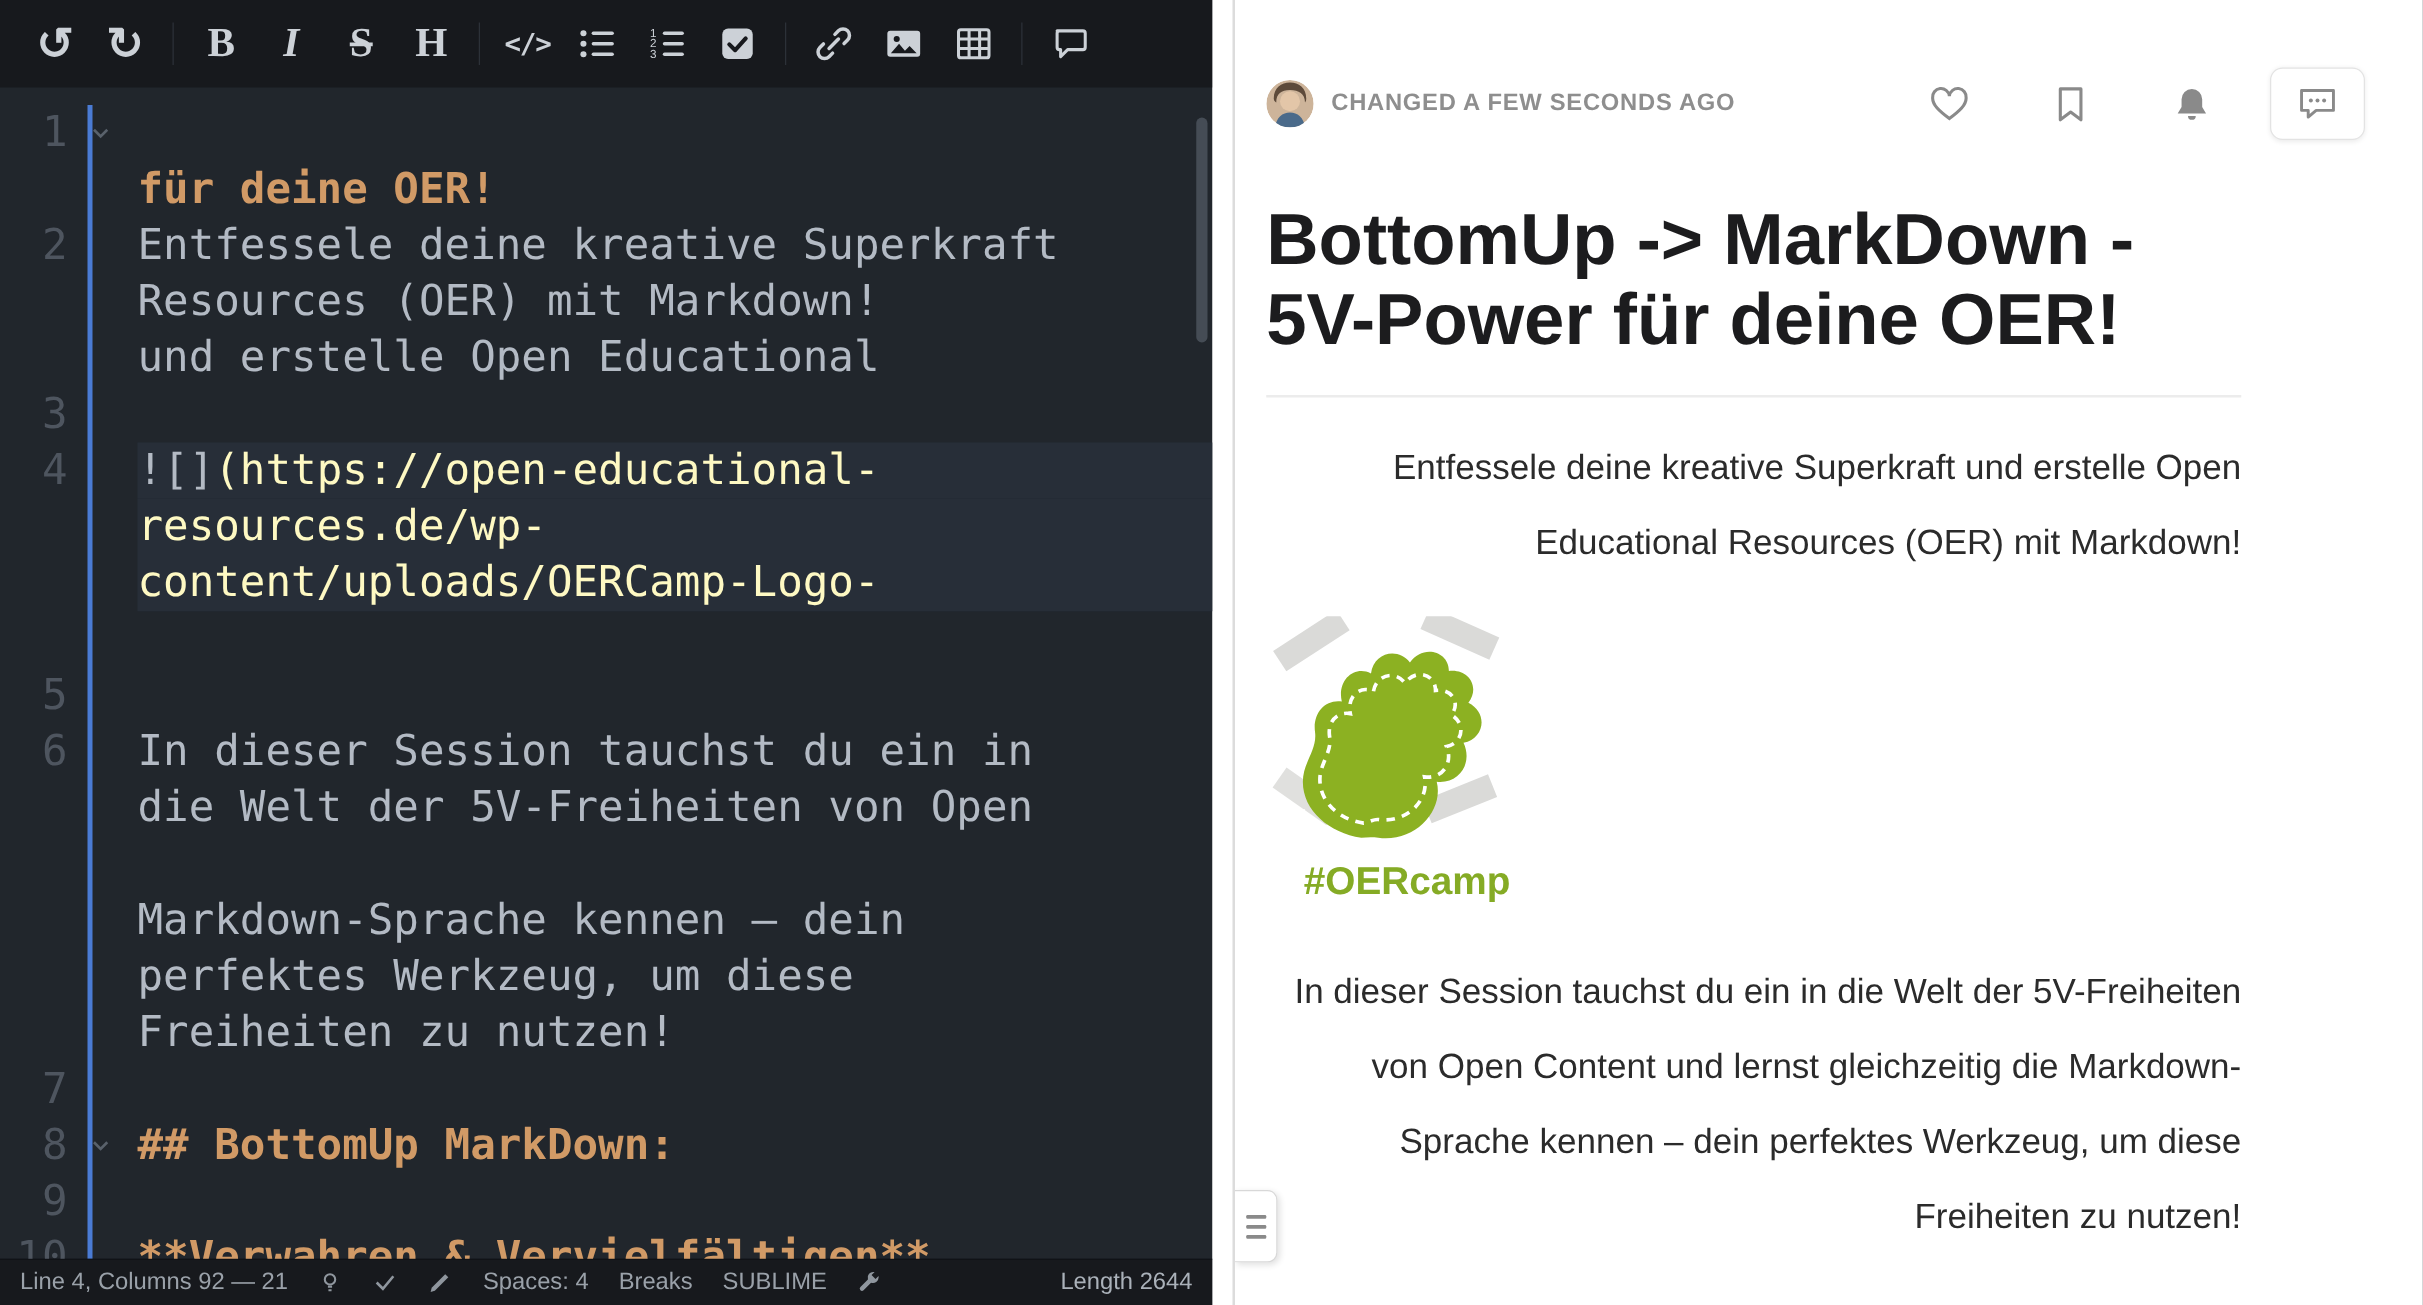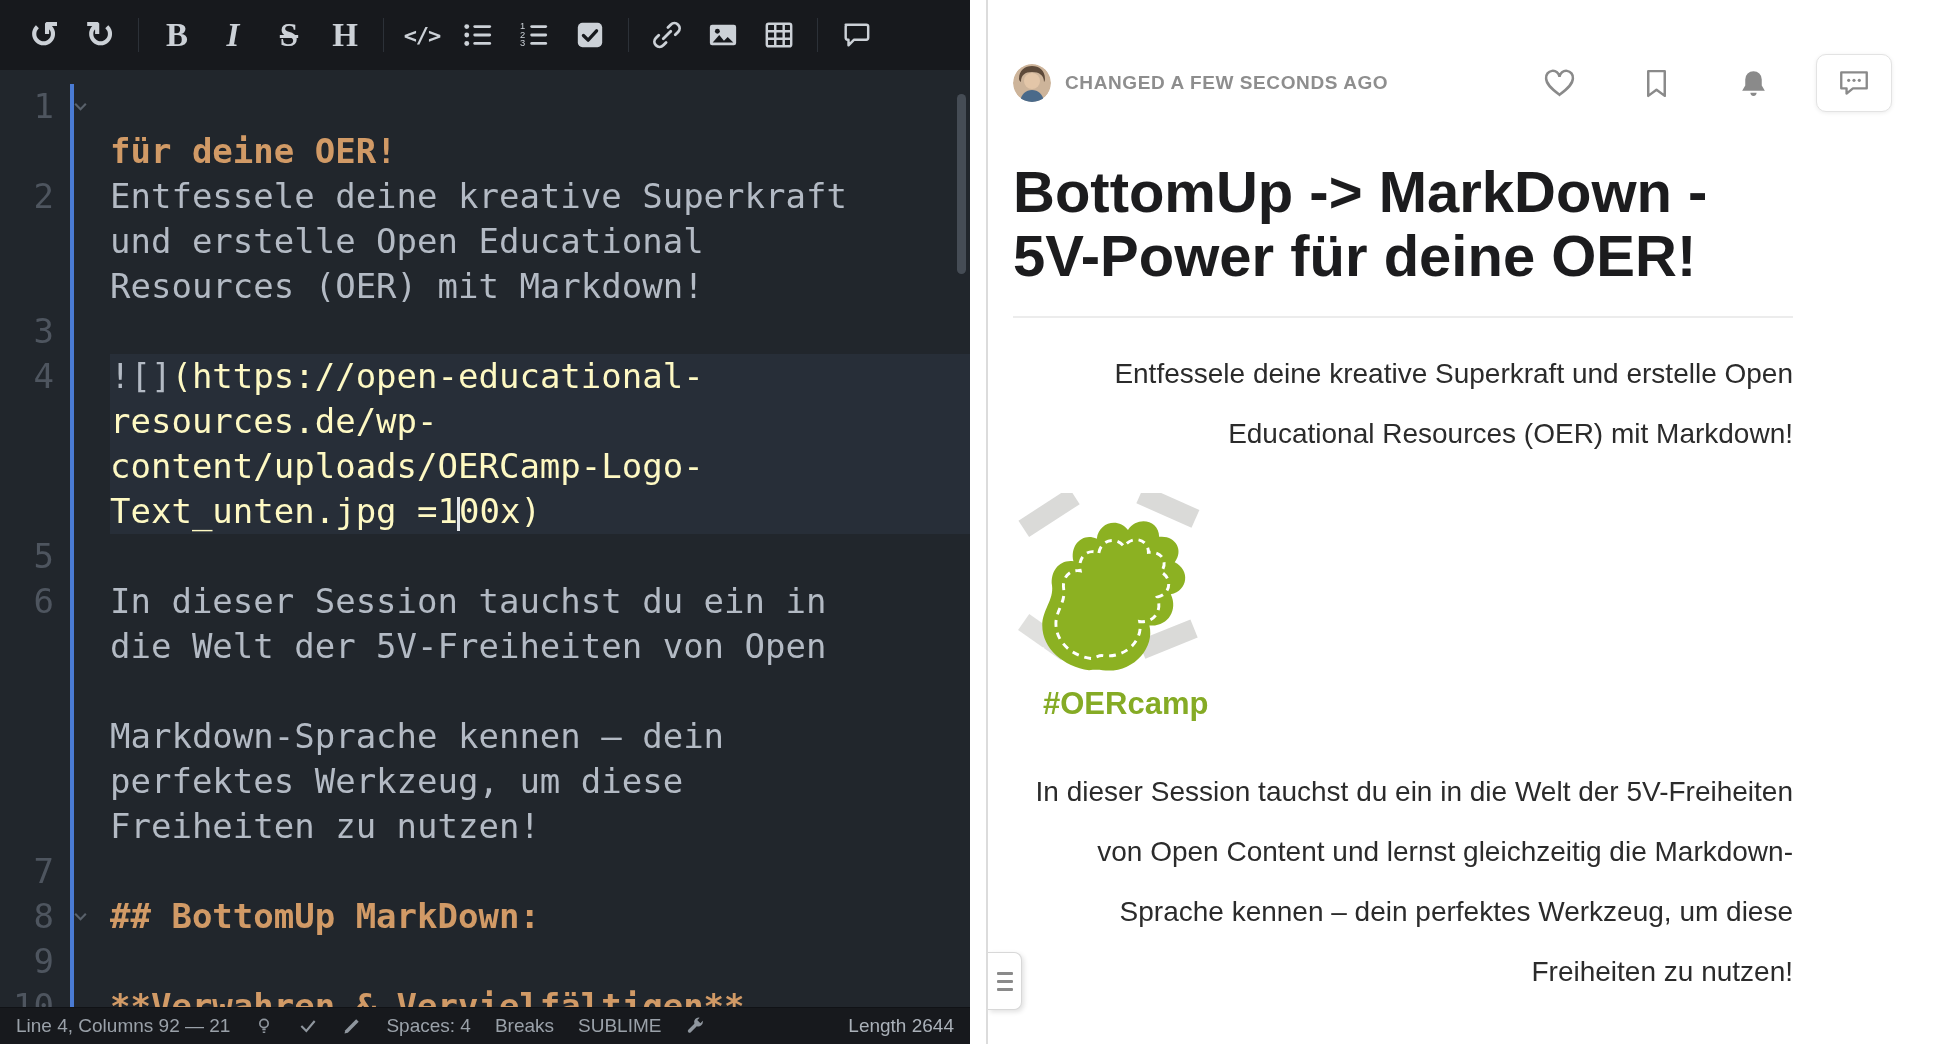--- a/index.html
+++ b/index.html
@@ -181,26 +181,26 @@
             <span class="code"><span class="sg-h">für deine OER!</span></span>
           </div>
           <div class="row">
             <span class="num">2</span>
             <span class="gut"></span>
             <span class="code"><span class="sg-t">Entfessele deine kreative Superkraft</span></span>
           </div>
           <div class="row">
             <span class="num"></span>
             <span class="gut"></span>
+            <span class="code"><span class="sg-t">Resources (OER) mit Markdown!</span></span>
+          </div>
+          <div class="row">
+            <span class="num"></span>
+            <span class="gut"></span>
             <span class="code"><span class="sg-t">und erstelle Open Educational</span></span>
-          </div>
-          <div class="row">
-            <span class="num"></span>
-            <span class="gut"></span>
-            <span class="code"><span class="sg-t">Resources (OER) mit Markdown!</span></span>
           </div>
           <div class="row">
             <span class="num">3</span>
             <span class="gut"></span>
             <span class="code"></span>
           </div>
           <div class="row active">
             <span class="num">4</span>
             <span class="gut"></span>
             <span class="code"><span class="sg-t">![]</span><span class="sg-u">(https://open-educational-</span></span>
@@ -211,21 +211,20 @@
             <span class="code"><span class="sg-u">resources.de/wp-</span></span>
           </div>
           <div class="row active">
             <span class="num"></span>
             <span class="gut"></span>
             <span class="code"><span class="sg-u">content/uploads/OERCamp-Logo-</span></span>
           </div>
           <div class="row active">
             <span class="num"></span>
             <span class="gut"></span>
-            <span class="code"><span class="sg-u">Text_unten.jpg =1</span><span class="cursor"></span><span class="sg-u">00x)</span></span>
           </div>
           <div class="row">
             <span class="num">5</span>
             <span class="gut"></span>
             <span class="code"></span>
           </div>
           <div class="row">
             <span class="num">6</span>
             <span class="gut"></span>
             <span class="code"><span class="sg-t">In dieser Session tauchst du ein in</span></span>

